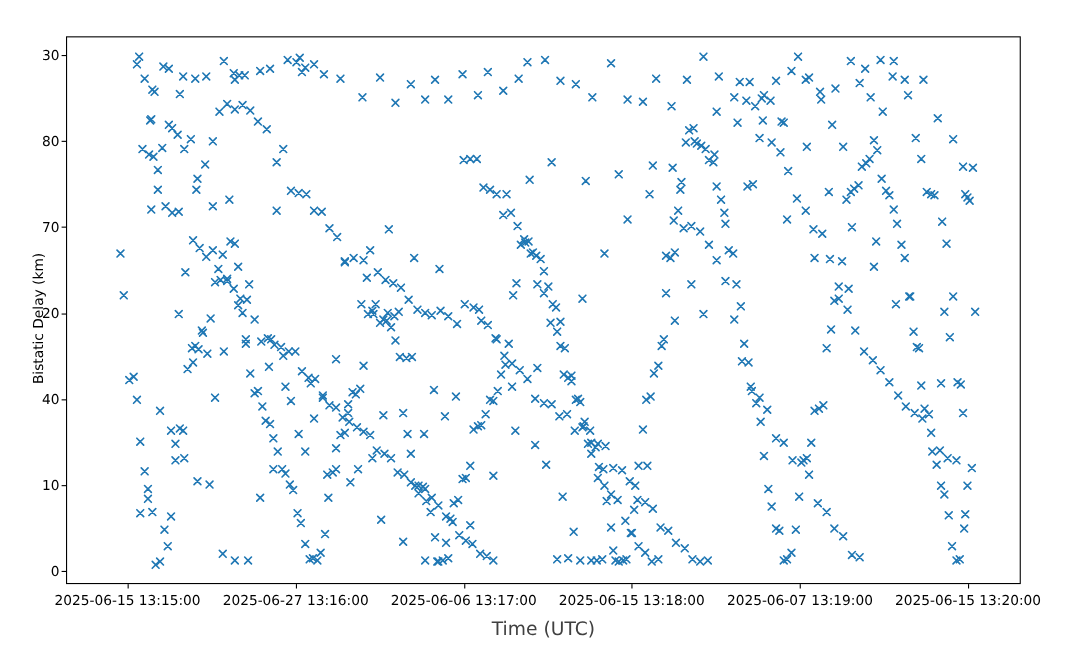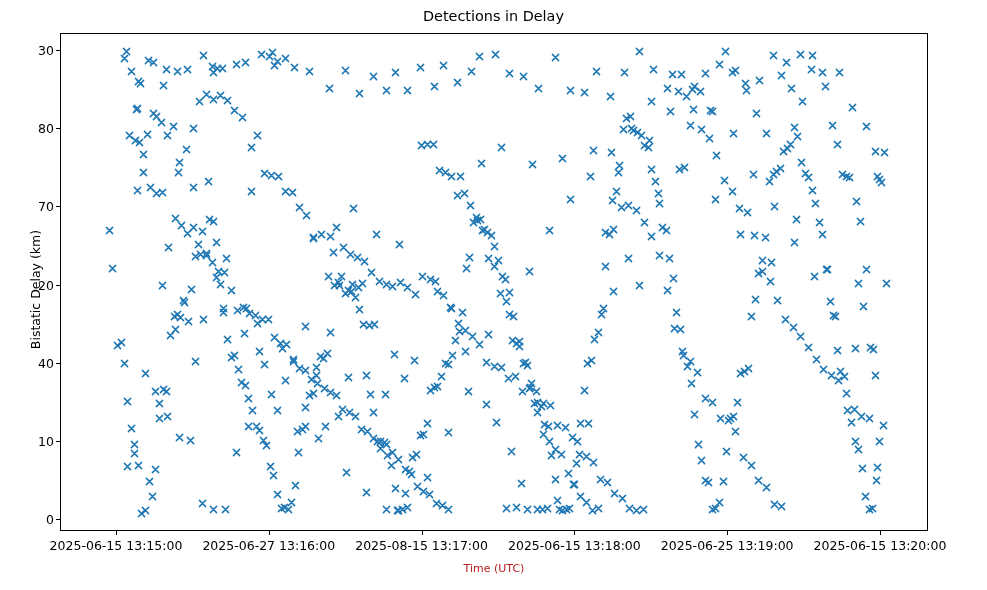--- a/index.html
+++ b/index.html
@@ -89,41 +89,40 @@
     white-space: nowrap;
     text-align: right;
     transform: translateY(-50%);
   }
   #xlabel {
     position: absolute;
     left: 60px;
     width: 868px;
     top: 562px;
     text-align: center;
-    font-size: 11px;
-    color: #b91c1c;
+    font-size: 17px;
+    color: #404040;
   }
   #ylabel {
     position: absolute;
     left: -95px;
     top: 282px;
     width: 260px;
     text-align: center;
     font-size: 12.5px;
     color: #000000;
     transform: rotate(-90deg);
     transform-origin: center center;
   }
 </style>
 </head>
 <body>
 
 <div id="figure">
 
-  <div id="chart-title">Detections in Delay</div>
 
   <div id="ylabel">Bistatic Delay (km)</div>
   <div id="xlabel">Time (UTC)</div>
 
   <div id="axes">
     <div id="plot-area">
         <div class="marker" style="left: 65.6773px; top: 17.7817px;">
           <svg width="9" height="9" viewBox="0 0 9 9">
             <path d="M1.4 1.4 L7.6 7.6 M7.6 1.4 L1.4 7.6" stroke="#1f77b4" stroke-width="1.5" stroke-linecap="round" fill="none"></path>
           </svg>
@@ -3375,25 +3374,25 @@
         </div>
       </div>
   </div>
 
   <div id="xticks">
       <div class="xtick" style="left: 116px;"></div>
       <div class="xticklabel" style="left: 116px;">2025-06-15 13:15:00</div>
       <div class="xtick" style="left: 268.8px;"></div>
       <div class="xticklabel" style="left: 268.8px;">2025-06-27 13:16:00</div>
       <div class="xtick" style="left: 421.6px;"></div>
-      <div class="xticklabel" style="left: 421.6px;">2025-08-15 13:17:00</div>
+      <div class="xticklabel" style="left: 421.6px;">2025-06-06 13:17:00</div>
       <div class="xtick" style="left: 574.4px;"></div>
       <div class="xticklabel" style="left: 574.4px;">2025-06-15 13:18:00</div>
       <div class="xtick" style="left: 727.2px;"></div>
-      <div class="xticklabel" style="left: 727.2px;">2025-06-25 13:19:00</div>
+      <div class="xticklabel" style="left: 727.2px;">2025-06-07 13:19:00</div>
       <div class="xtick" style="left: 880px;"></div>
       <div class="xticklabel" style="left: 880px;">2025-06-15 13:20:00</div>
     </div>
   <div id="yticks">
       <div class="ytick" style="top: 519px;"></div>
       <div class="yticklabel" style="top: 519px;">0</div>
       <div class="ytick" style="top: 440.833px;"></div>
       <div class="yticklabel" style="top: 440.833px;">10</div>
       <div class="ytick" style="top: 362.667px;"></div>
       <div class="yticklabel" style="top: 362.667px;">40</div>

